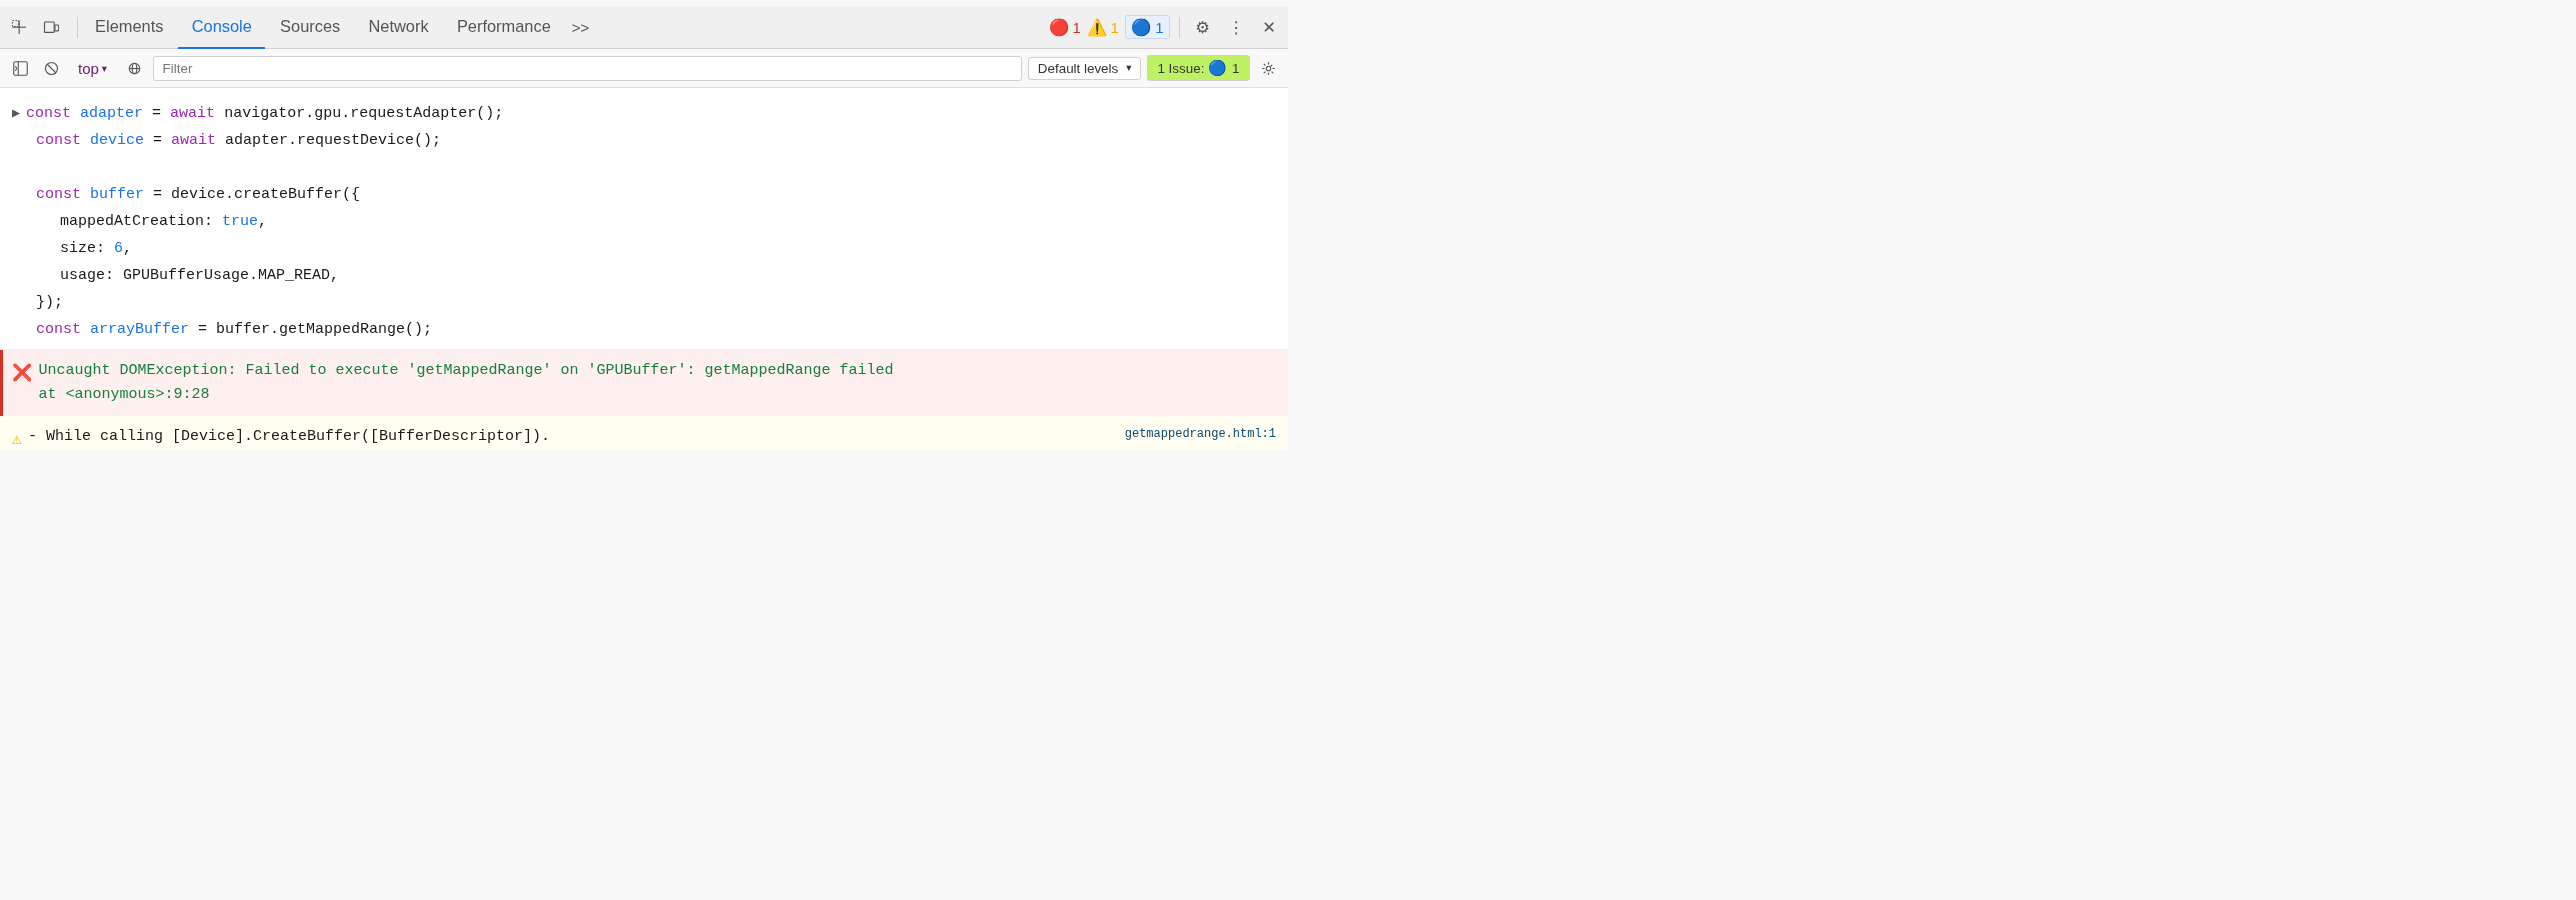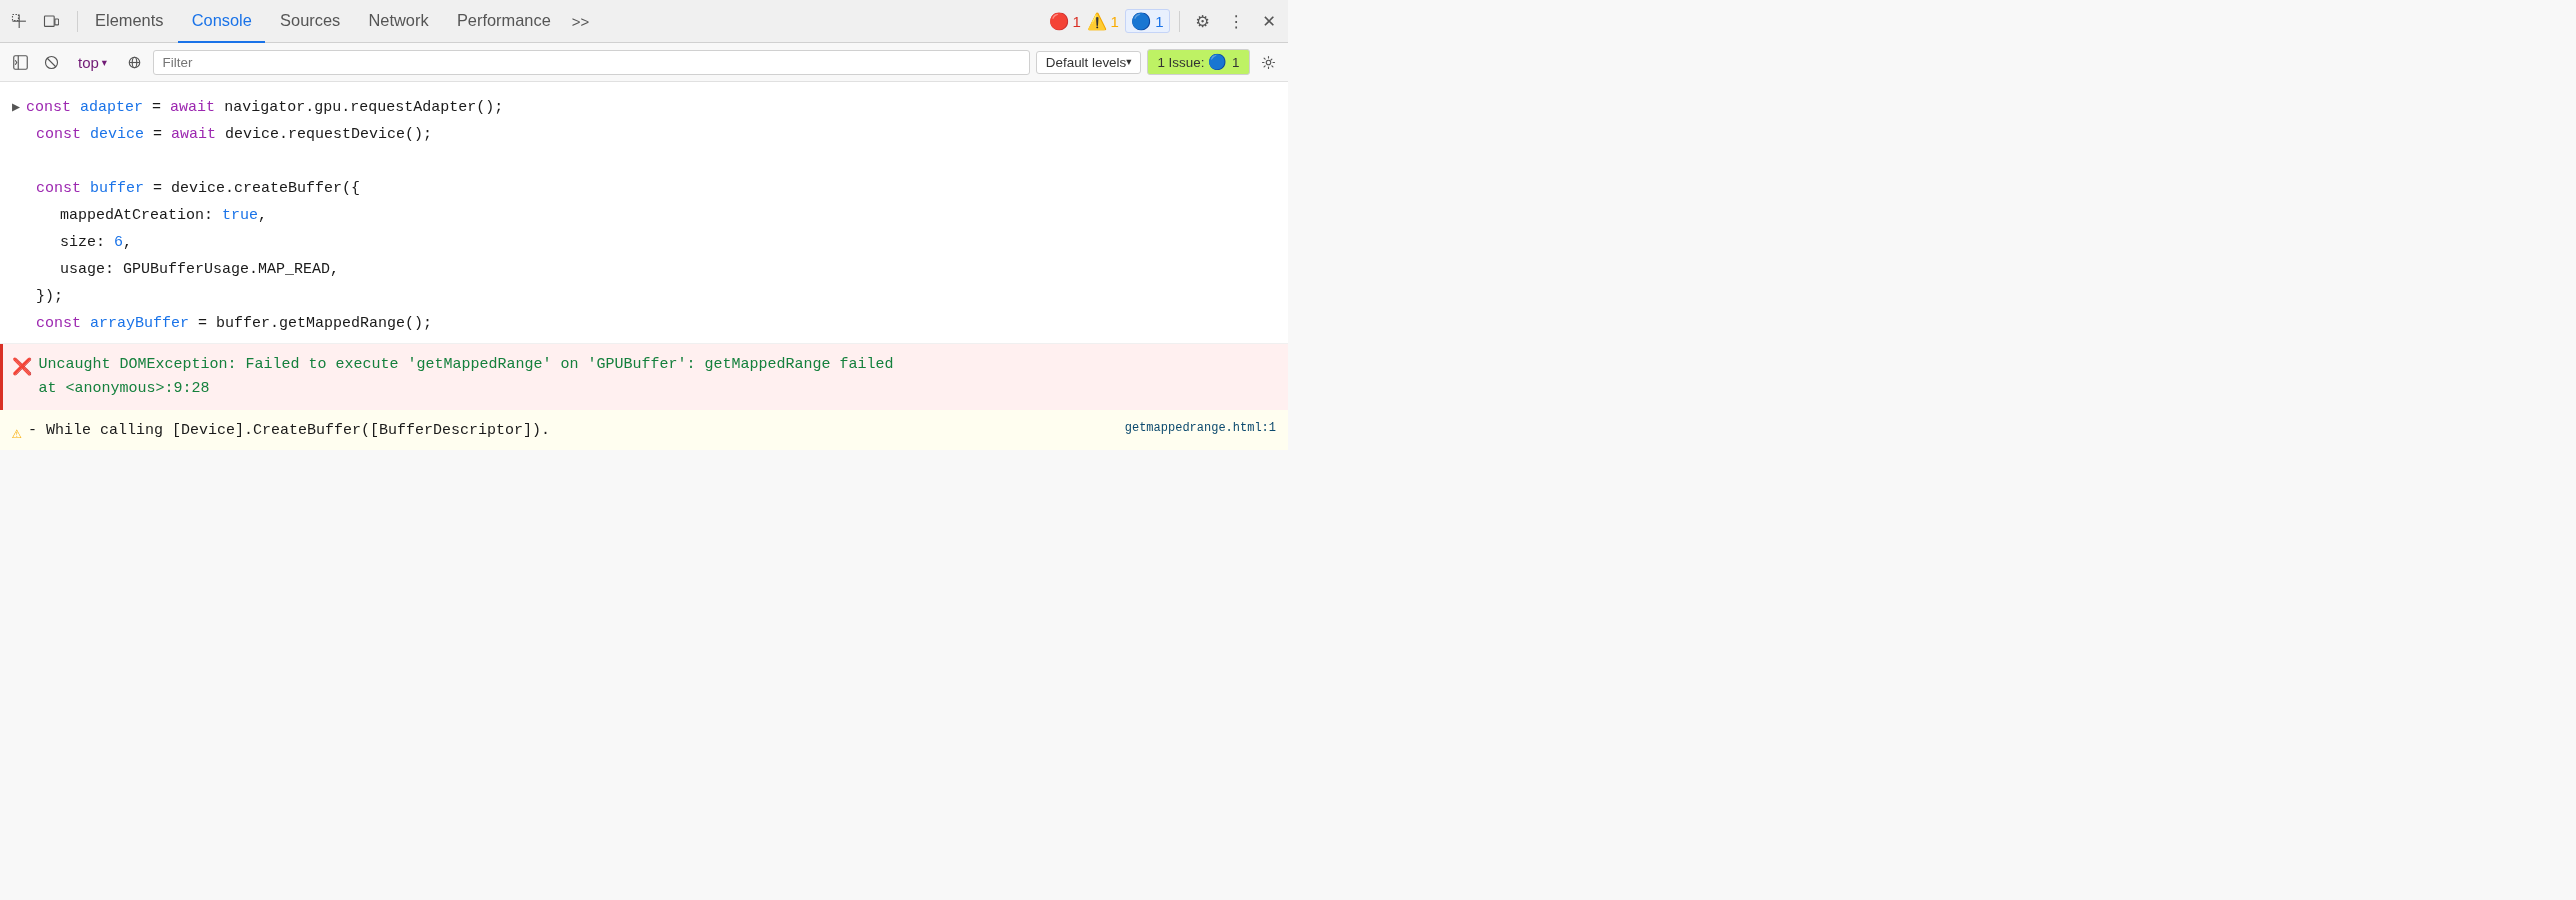--- a/index.html
+++ b/index.html
@@ -13,20 +13,21 @@
 
     
     .tab-bar {
       display: flex;
       align-items: center;
       background: #f0f0f0;
       border-bottom: 0.7px solid #d0d0d0;
       height: 43px;
       padding: 0 6px;
       gap: 1.5px;
+      margin-top: 6px;
     }
     .tab-bar-left {
       display: flex;
       align-items: center;
       gap: 4.5px;
       margin-right: 7.5px;
     }
     .icon-btn {
       width: 27px;
       height: 27px;
@@ -137,21 +138,21 @@
       border-radius: 3px;
       padding: 4px 9px;
       font-size: 13.4px;
       color: #999;
       background: white;
       outline: none;
     }
     .default-levels {
       display: flex;
       align-items: flex-start;
-      gap: 0;
+      gap: 8px;
       padding: 3px 9px;
       border: 0.7px solid #d0d0d0;
       border-radius: 3px;
       cursor: pointer;
       font-size: 13.4px;
       color: #333;
       background: white;
       white-space: nowrap;
     }
     .issues-badge {
@@ -395,21 +396,21 @@
       <span class="code-default">&nbsp;=&nbsp;</span>
       <span class="kw-purple">await&nbsp;</span>
       <span class="code-default">navigator.gpu.requestAdapter();</span>
     </div>
 
     <div class="code-line code-indent">
       <span class="kw-purple">const&nbsp;</span>
       <span class="kw-blue">device</span>
       <span class="code-default">&nbsp;=&nbsp;</span>
       <span class="kw-purple">await&nbsp;</span>
-      <span class="code-default">device.requestDevice();</span>
+      <span class="code-default">adapter.requestDevice();</span>
     </div>
 
     <div class="code-line code-indent">&nbsp;</div>
 
     <div class="code-line code-indent">
       <span class="kw-purple">const&nbsp;</span>
       <span class="kw-blue">buffer</span>
       <span class="code-default">&nbsp;= device.createBuffer({</span>
     </div>
 

